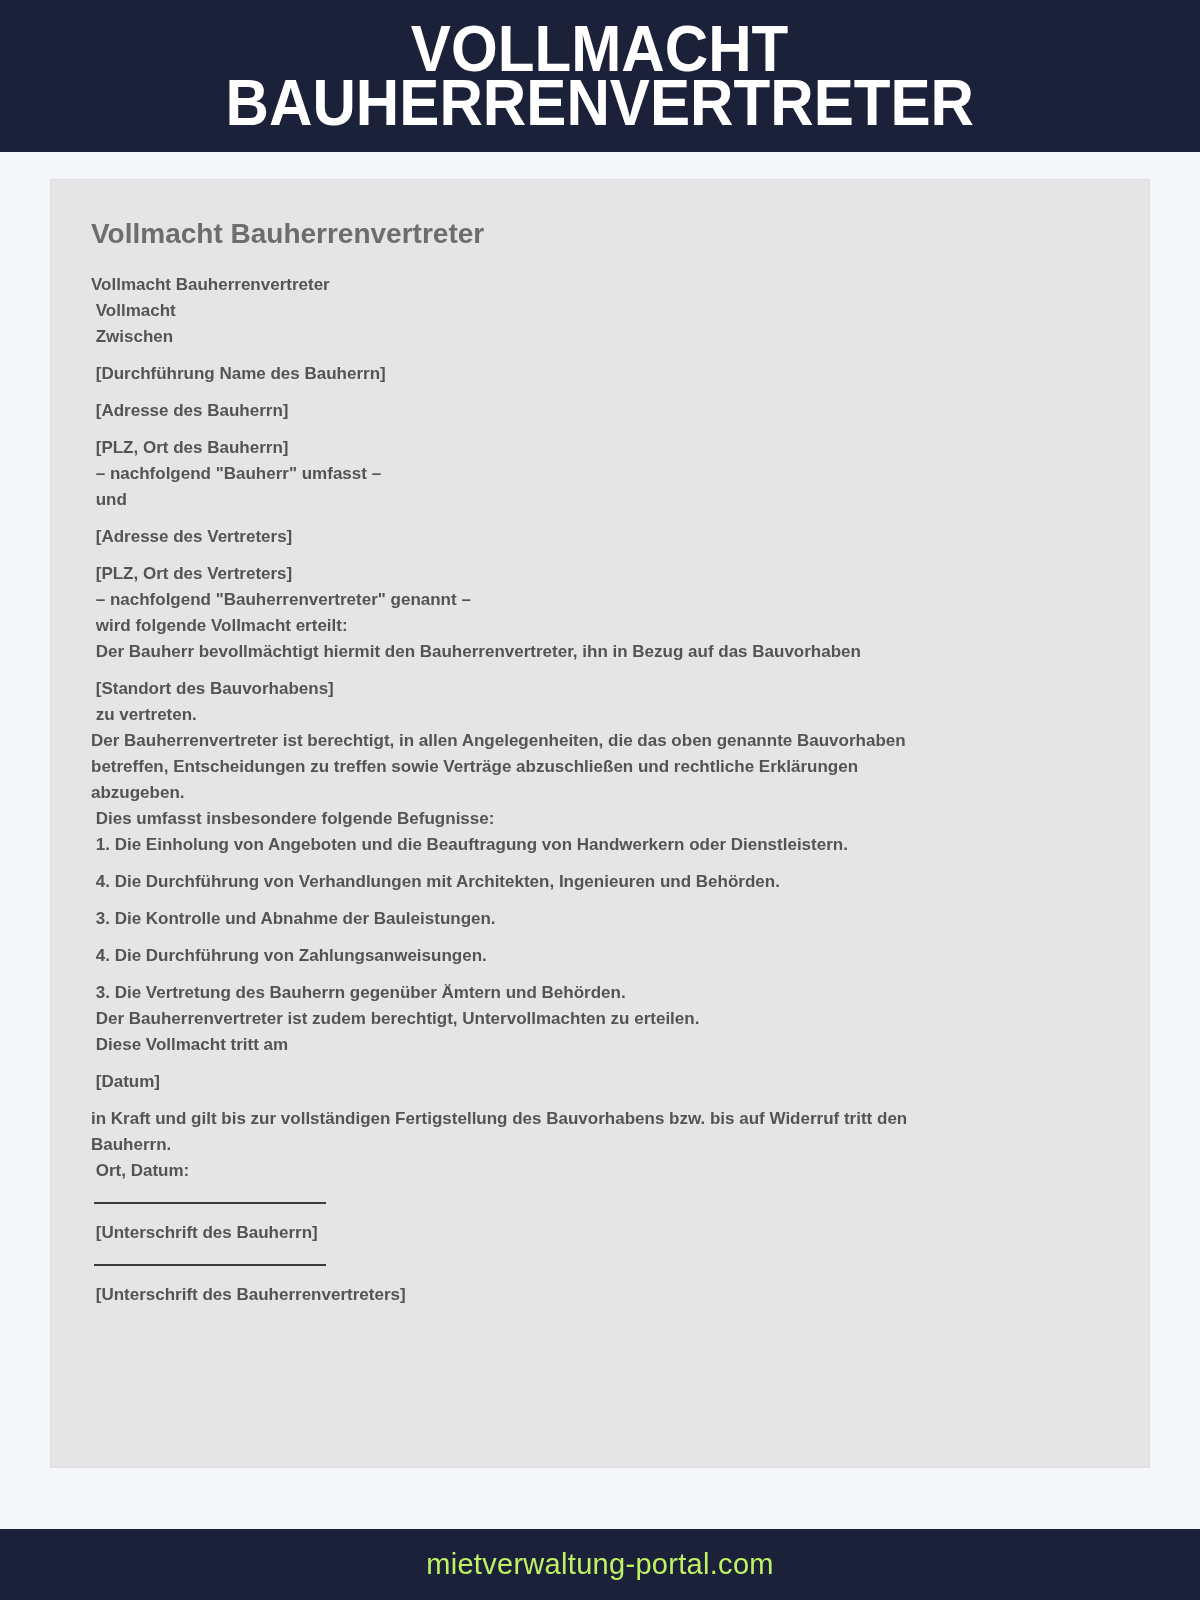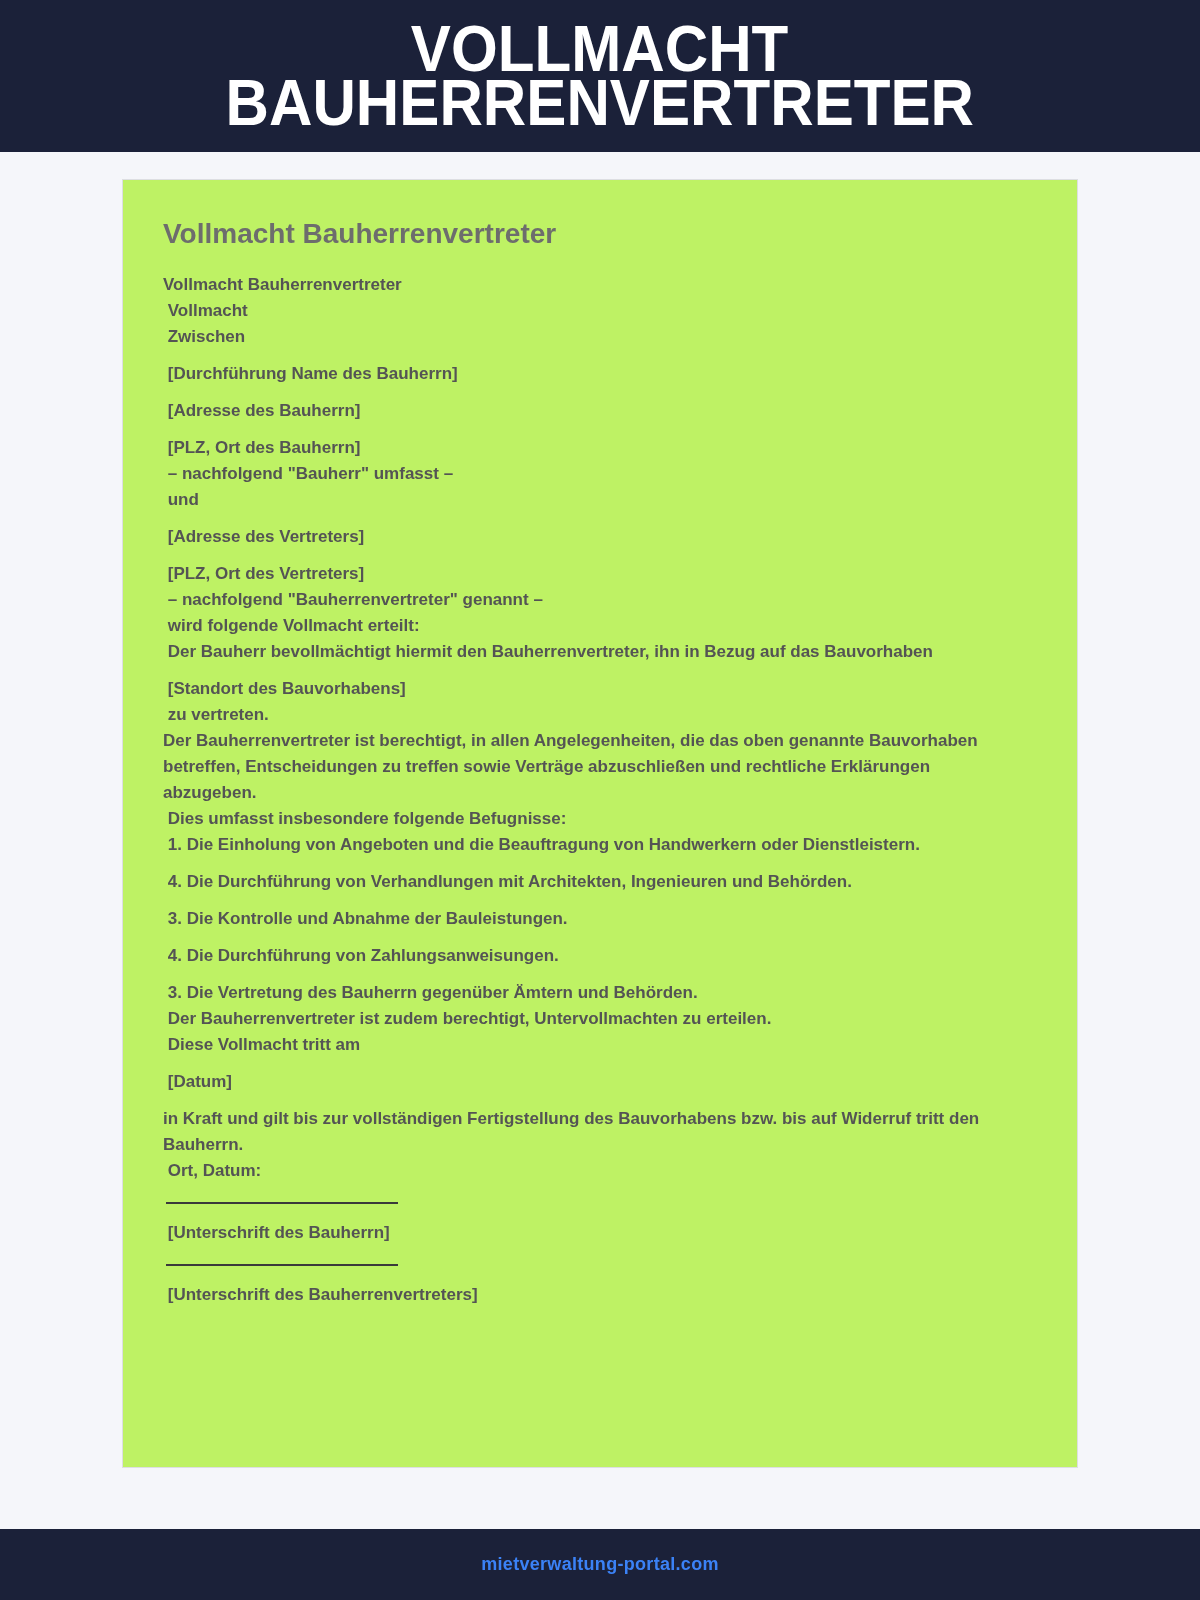--- a/index.html
+++ b/index.html
@@ -31,23 +31,23 @@
     line-height: 54px;
     letter-spacing: 0px;
     white-space: nowrap;
     transform: scale(0.97, 1.04);
     transform-origin: center;
   }
 
   
   main { flex: 1 1 auto; }
   .card {
-    width: 956px;
+    width: 1100px;
     margin: 27px auto 16px auto;
-    background: #bef264;
+    background: #e5e5e5;
     border: 1px solid #dddee2;
     padding: 36px 36px 54px 40px;
     min-height: 1289px;
   }
   .doc-title {
     margin: 0 0 20px 0;
     font-size: 28px;
     line-height: 36px;
     font-weight: 700;
     color: #6d6d6d;
@@ -71,23 +71,23 @@
   
   .site-footer {
     background: var(--navy, #1b2139);
     height: 71px;
     flex: 0 0 auto;
     display: flex;
     align-items: center;
     justify-content: center;
   }
   .site-footer .site-name {
-    color: #3b82f6;
-    font-size: 18px;
-    font-weight: 700;
+    color: #bef264;
+    font-size: 29px;
+    font-weight: 400;
     letter-spacing: 0.3px;
   }
 </style>
 </head>
 <body>
 
 <header class="site-header">
   <span class="hline">VOLLMACHT</span>
   <span class="hline">BAUHERRENVERTRETER</span>
 </header>

